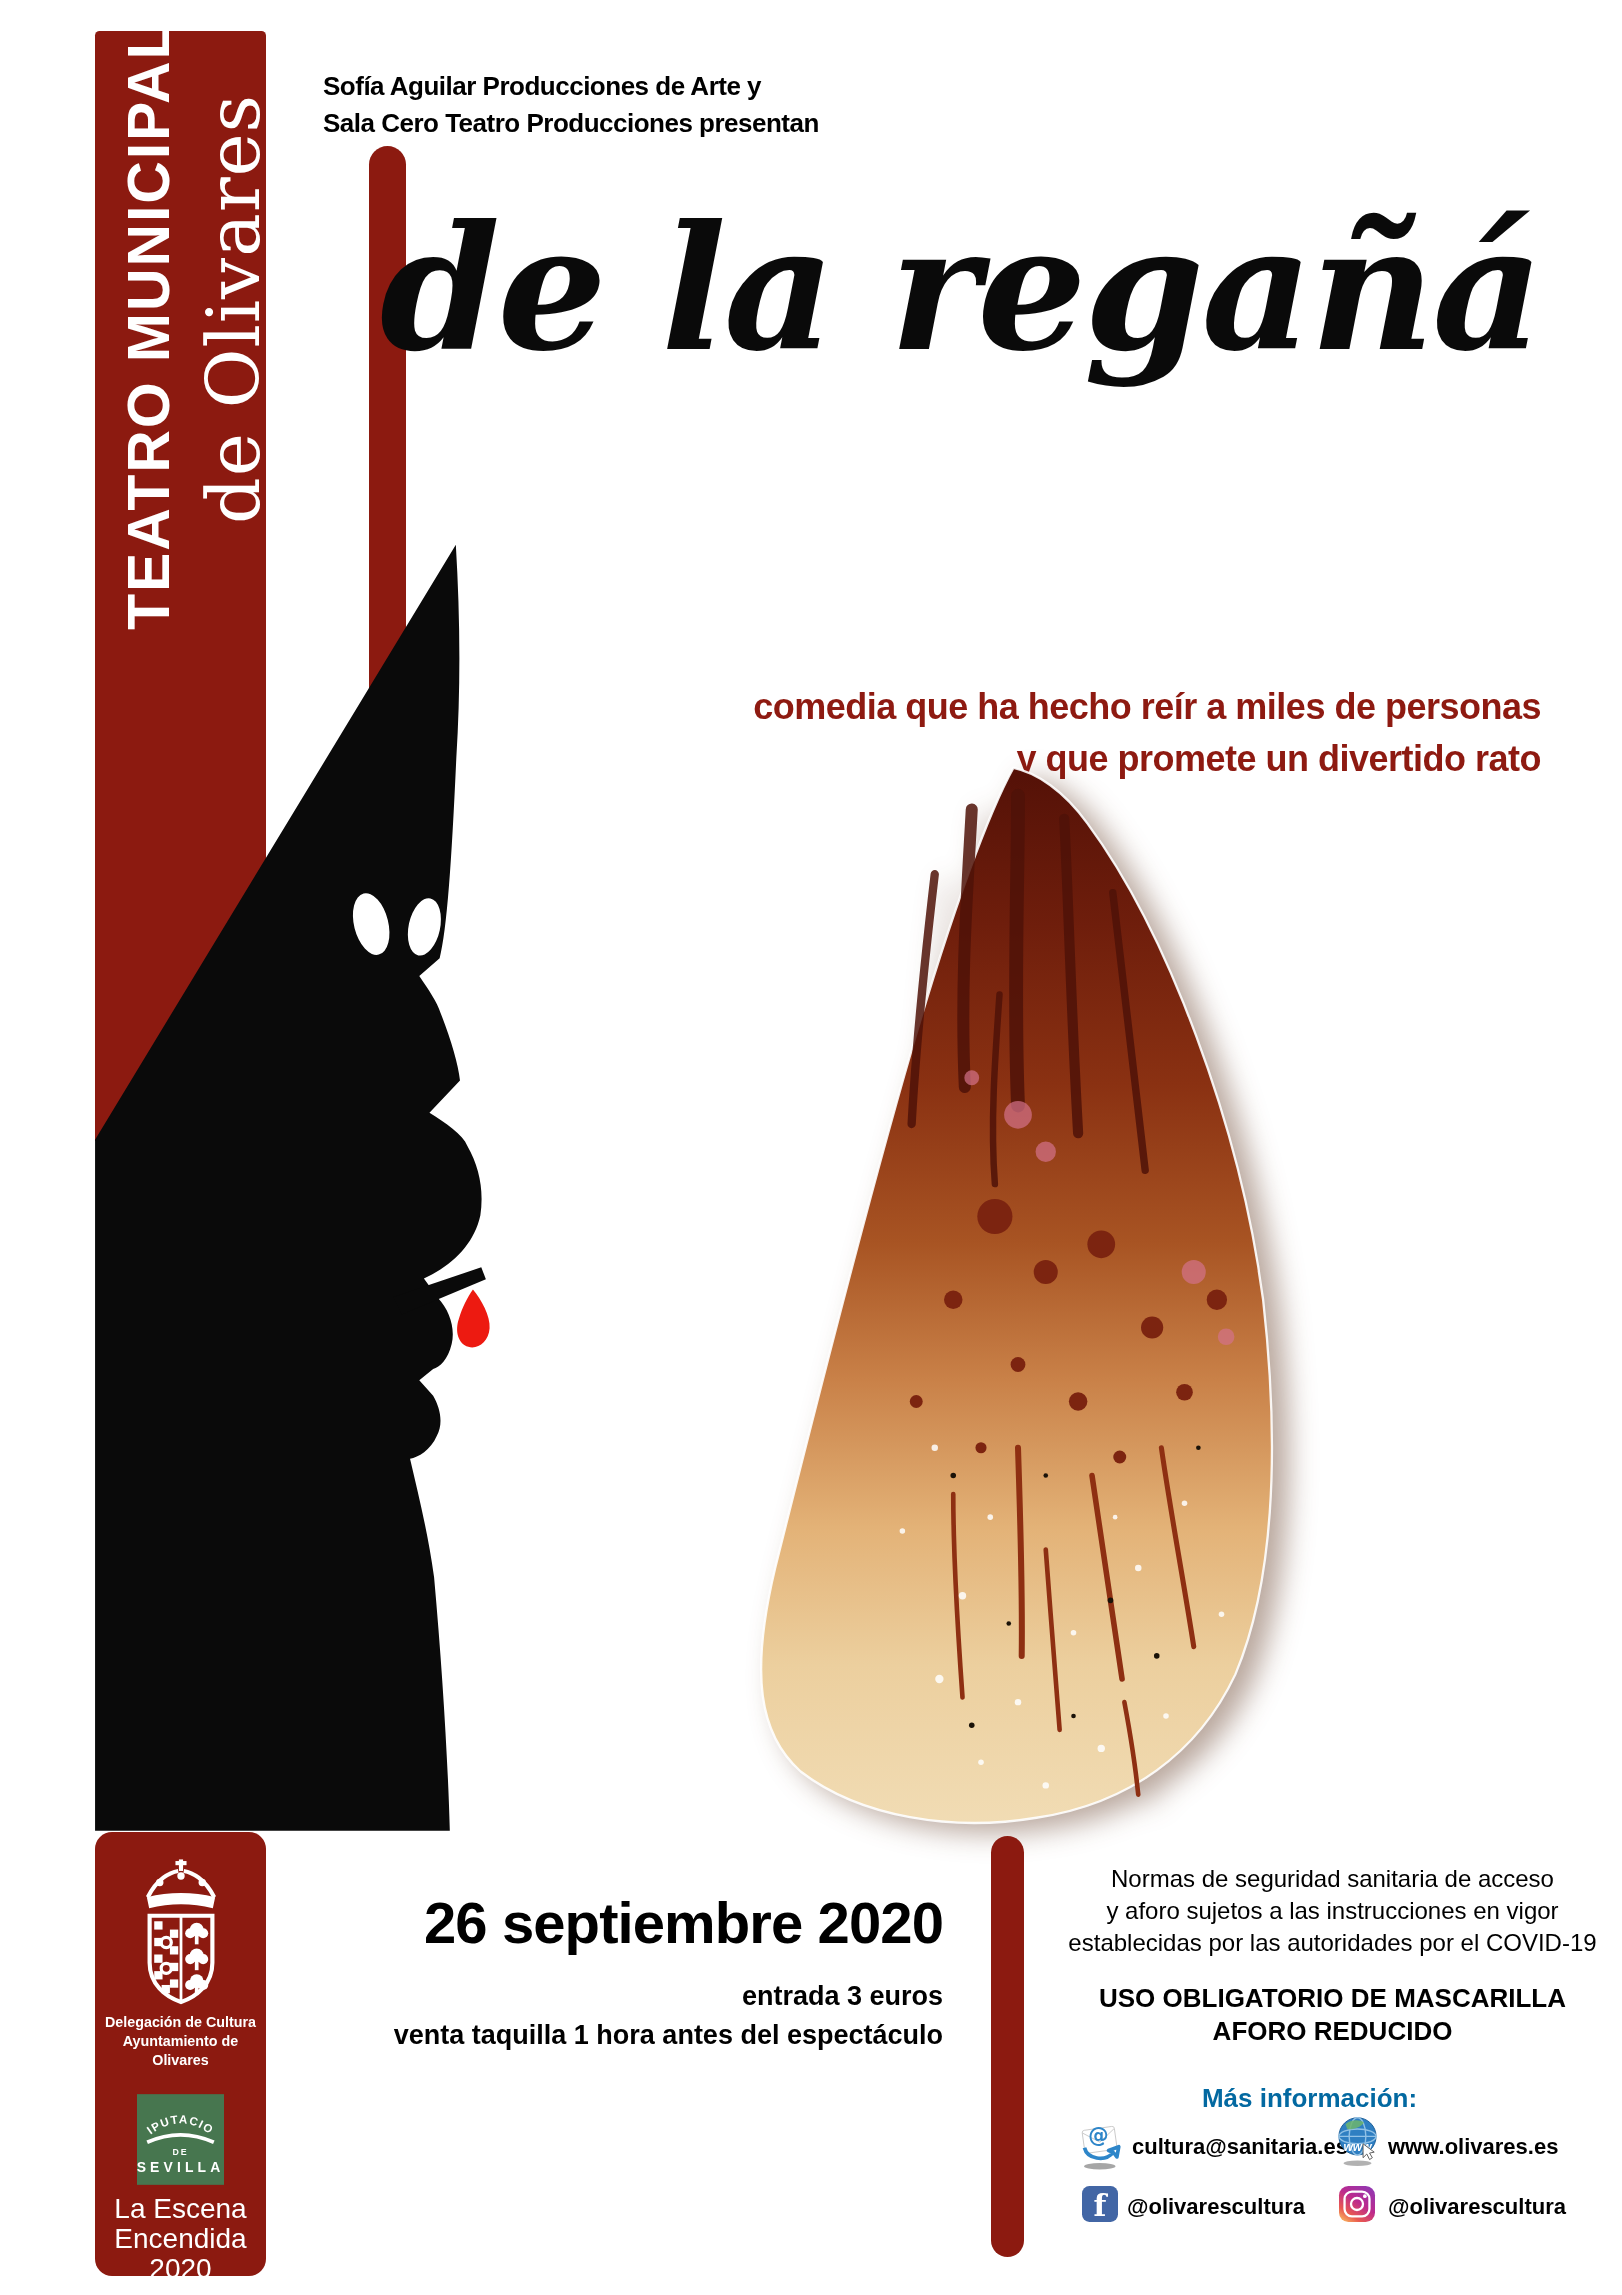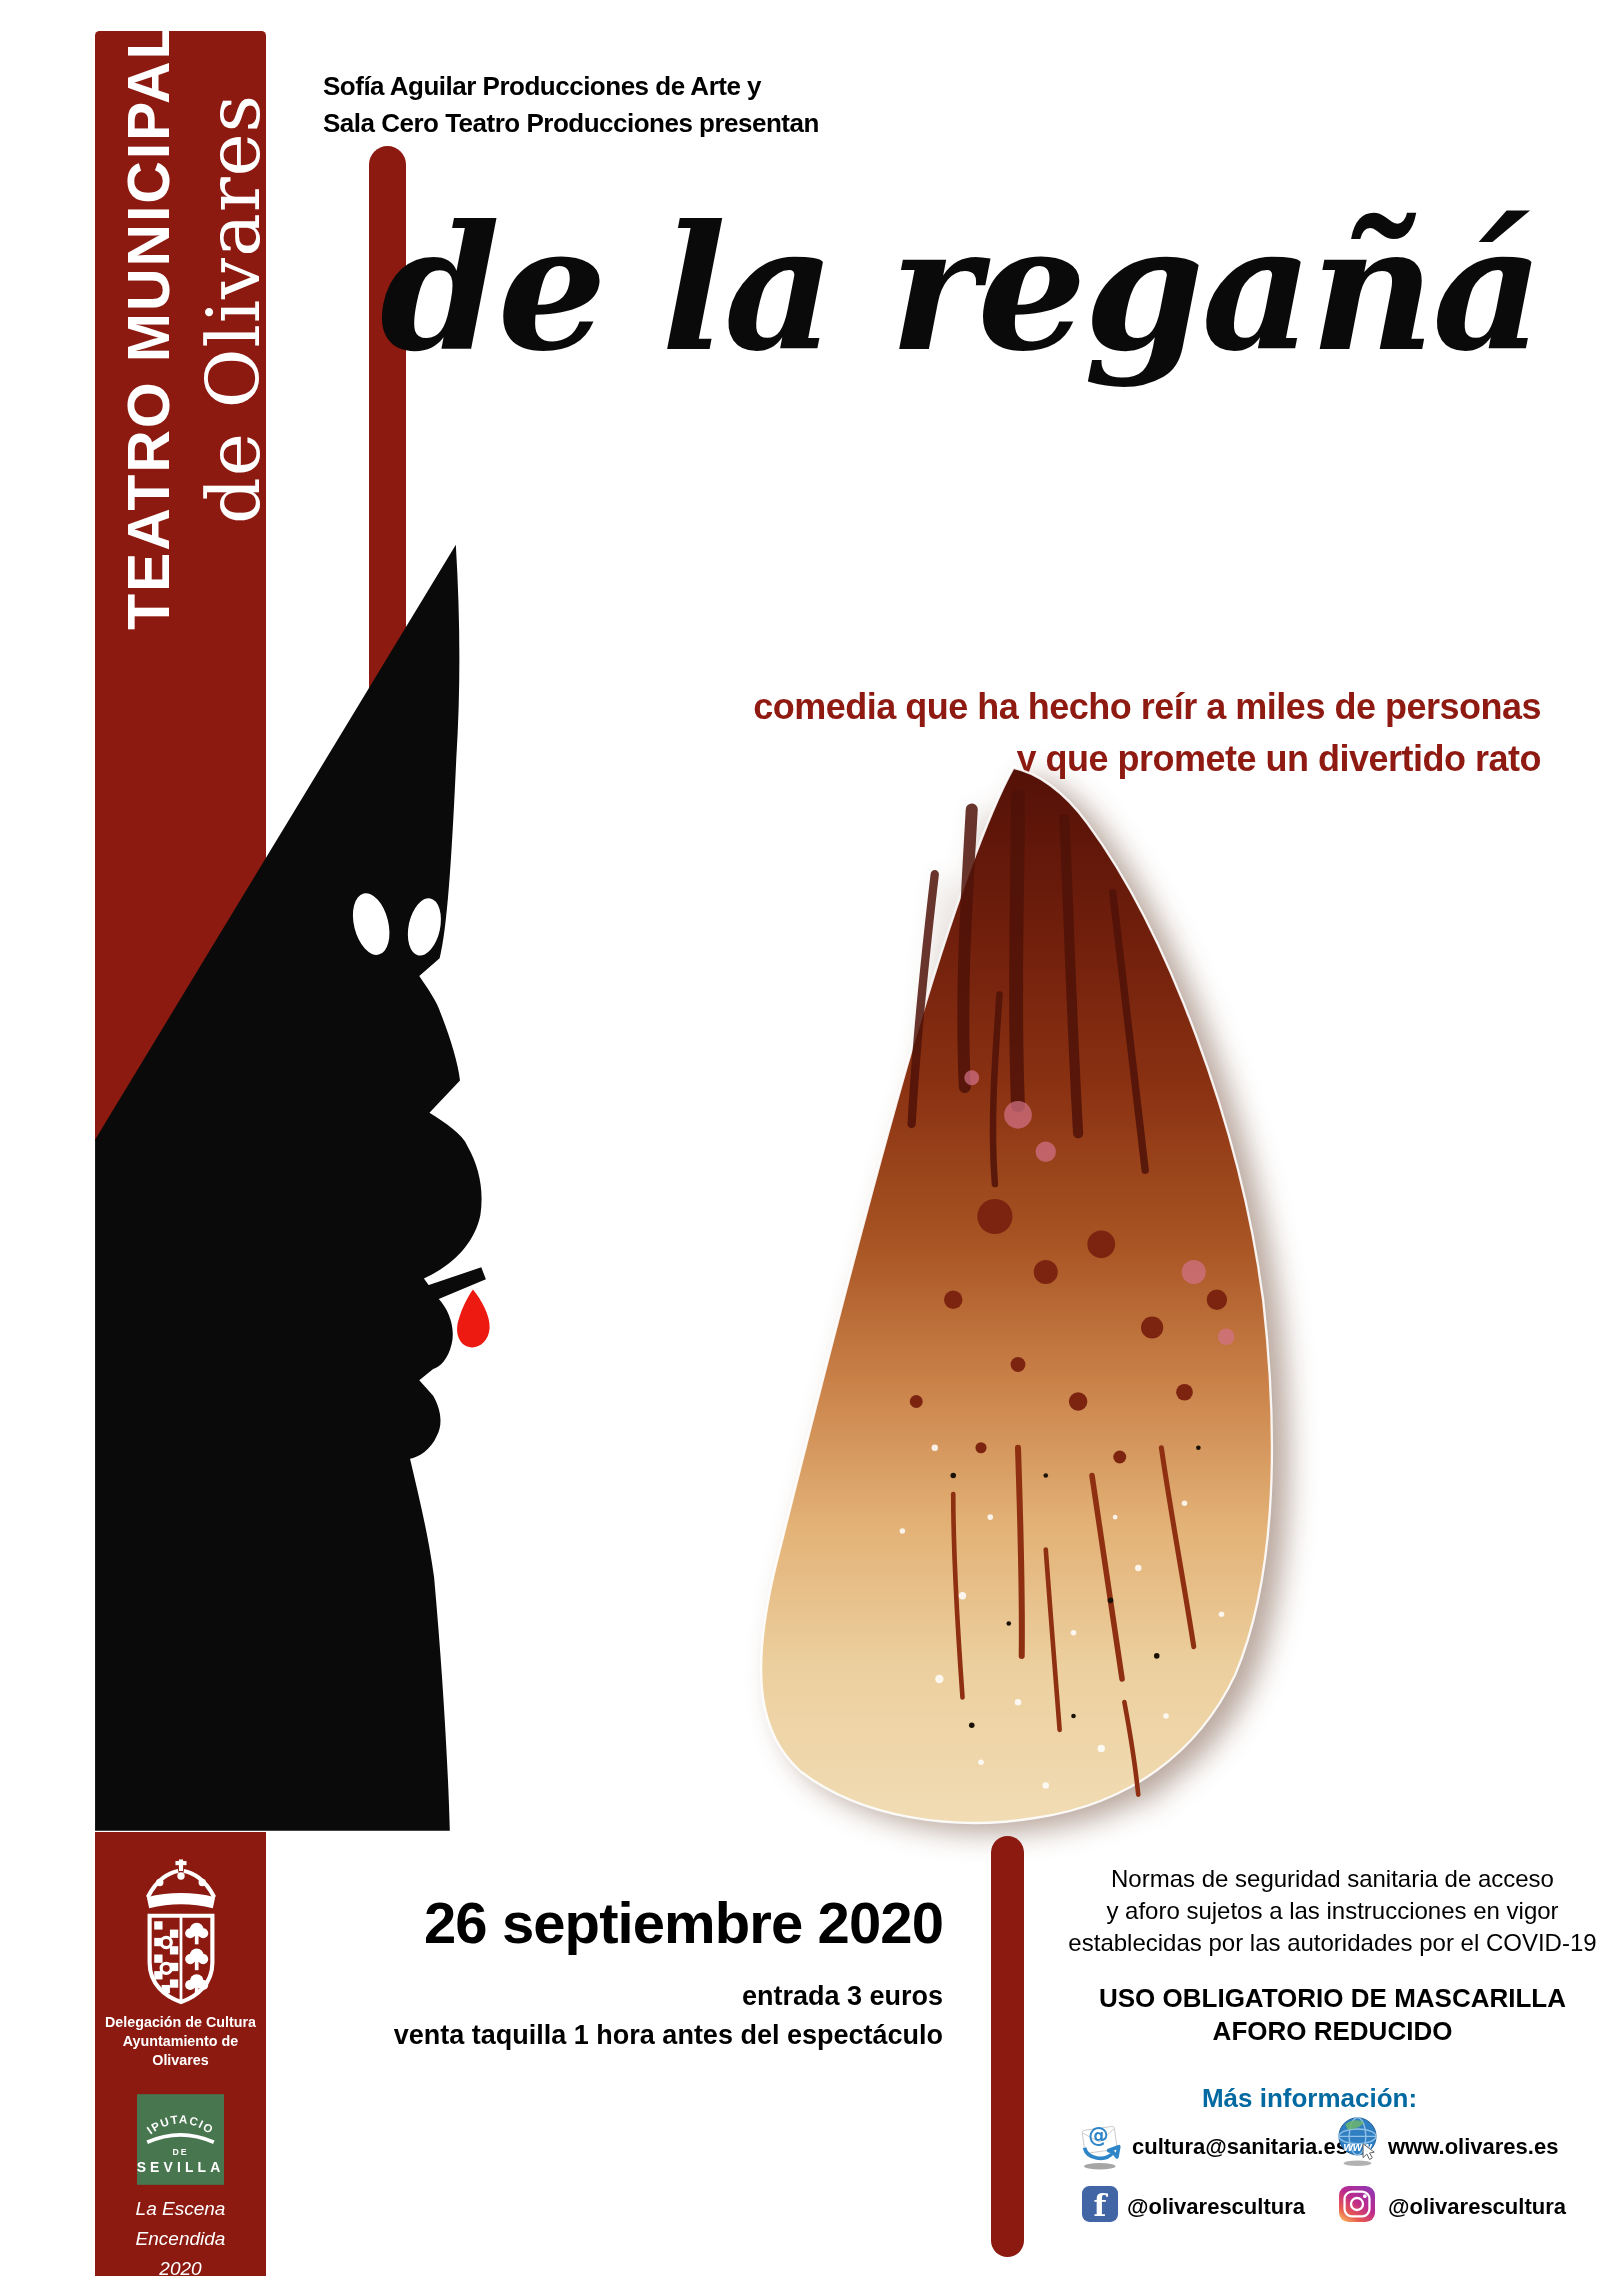--- a/index.html
+++ b/index.html
@@ -47,29 +47,29 @@
   }
   
   .figure-svg{position:absolute;left:0;top:0;width:1623px;height:2295px;}
   .bread-svg{
     position:absolute;left:694px;top:754px;width:648px;height:1110px;
     filter:drop-shadow(16.7px 9.3px 14px rgba(80,35,10,0.40));
   }
   
   .rail-bottom{
     position:absolute;left:95px;top:1832px;width:171px;height:444px;
-    background:#8C1A10;text-align:center;
+    background:#8C1A10;text-align:center;border-radius:17px;
   }
   .crest{display:block;margin:20.4px auto 0 auto;}
   .delegation{
     color:#fff;font-weight:bold;font-size:14.3px;line-height:19px;margin-top:3.7px;
   }
   .dipu{display:block;margin:24px auto 0 auto;}
   .program{
-    color:#fff;font-size:19px;line-height:30px;font-weight:normal;margin-top:9.3px;font-style:italic;
+    color:#fff;font-size:28px;line-height:30px;font-weight:normal;margin-top:9.3px;
   }
   
   .schedule{
     position:absolute;right:680px;top:1894px;text-align:right;color:#000;
   }
   .sched-date{font-size:58px;font-weight:bold;letter-spacing:-0.9px;line-height:1;}
   .sched-time{font-size:57px;font-weight:bold;letter-spacing:-0.9px;line-height:1;margin-top:45px;}
   .sched-price{font-size:27px;font-weight:bold;line-height:1;margin-top:30.5px;}
   .sched-box{font-size:27px;font-weight:bold;line-height:1;margin-top:12px;}
   

